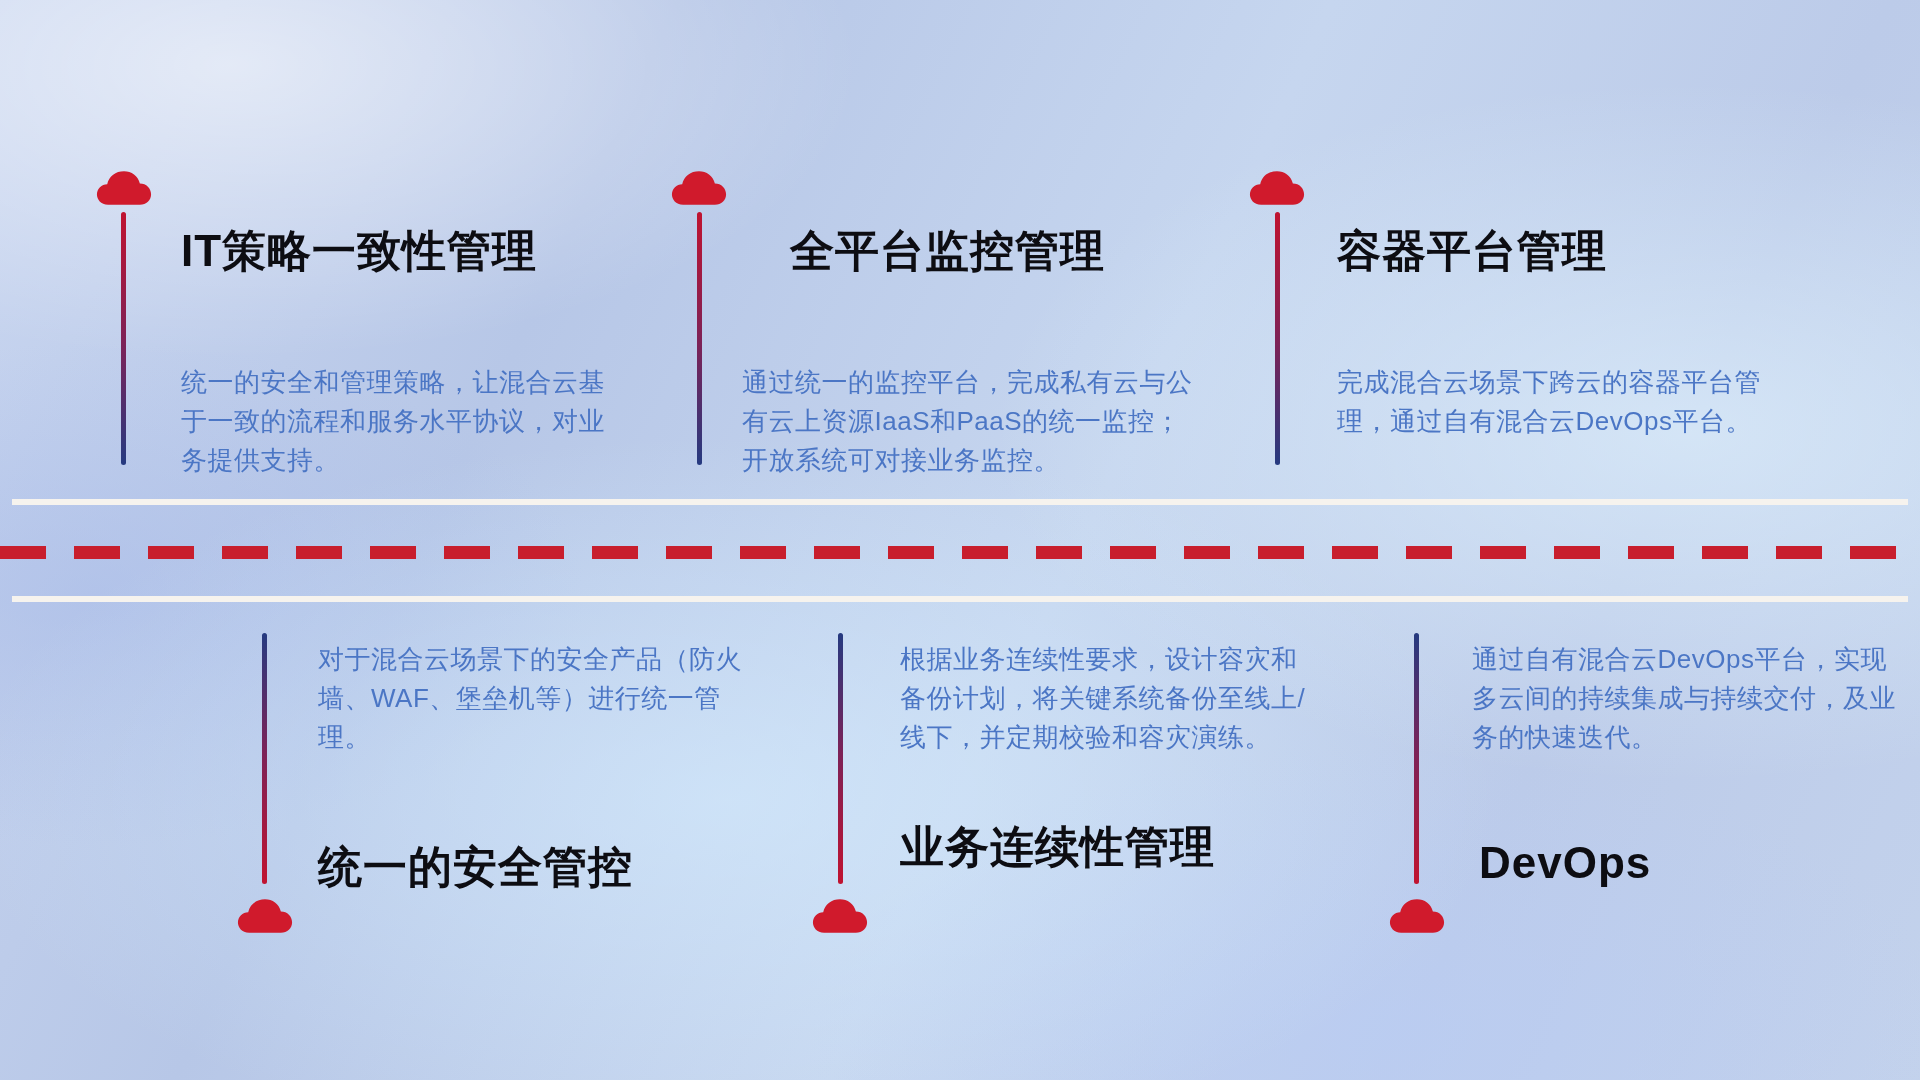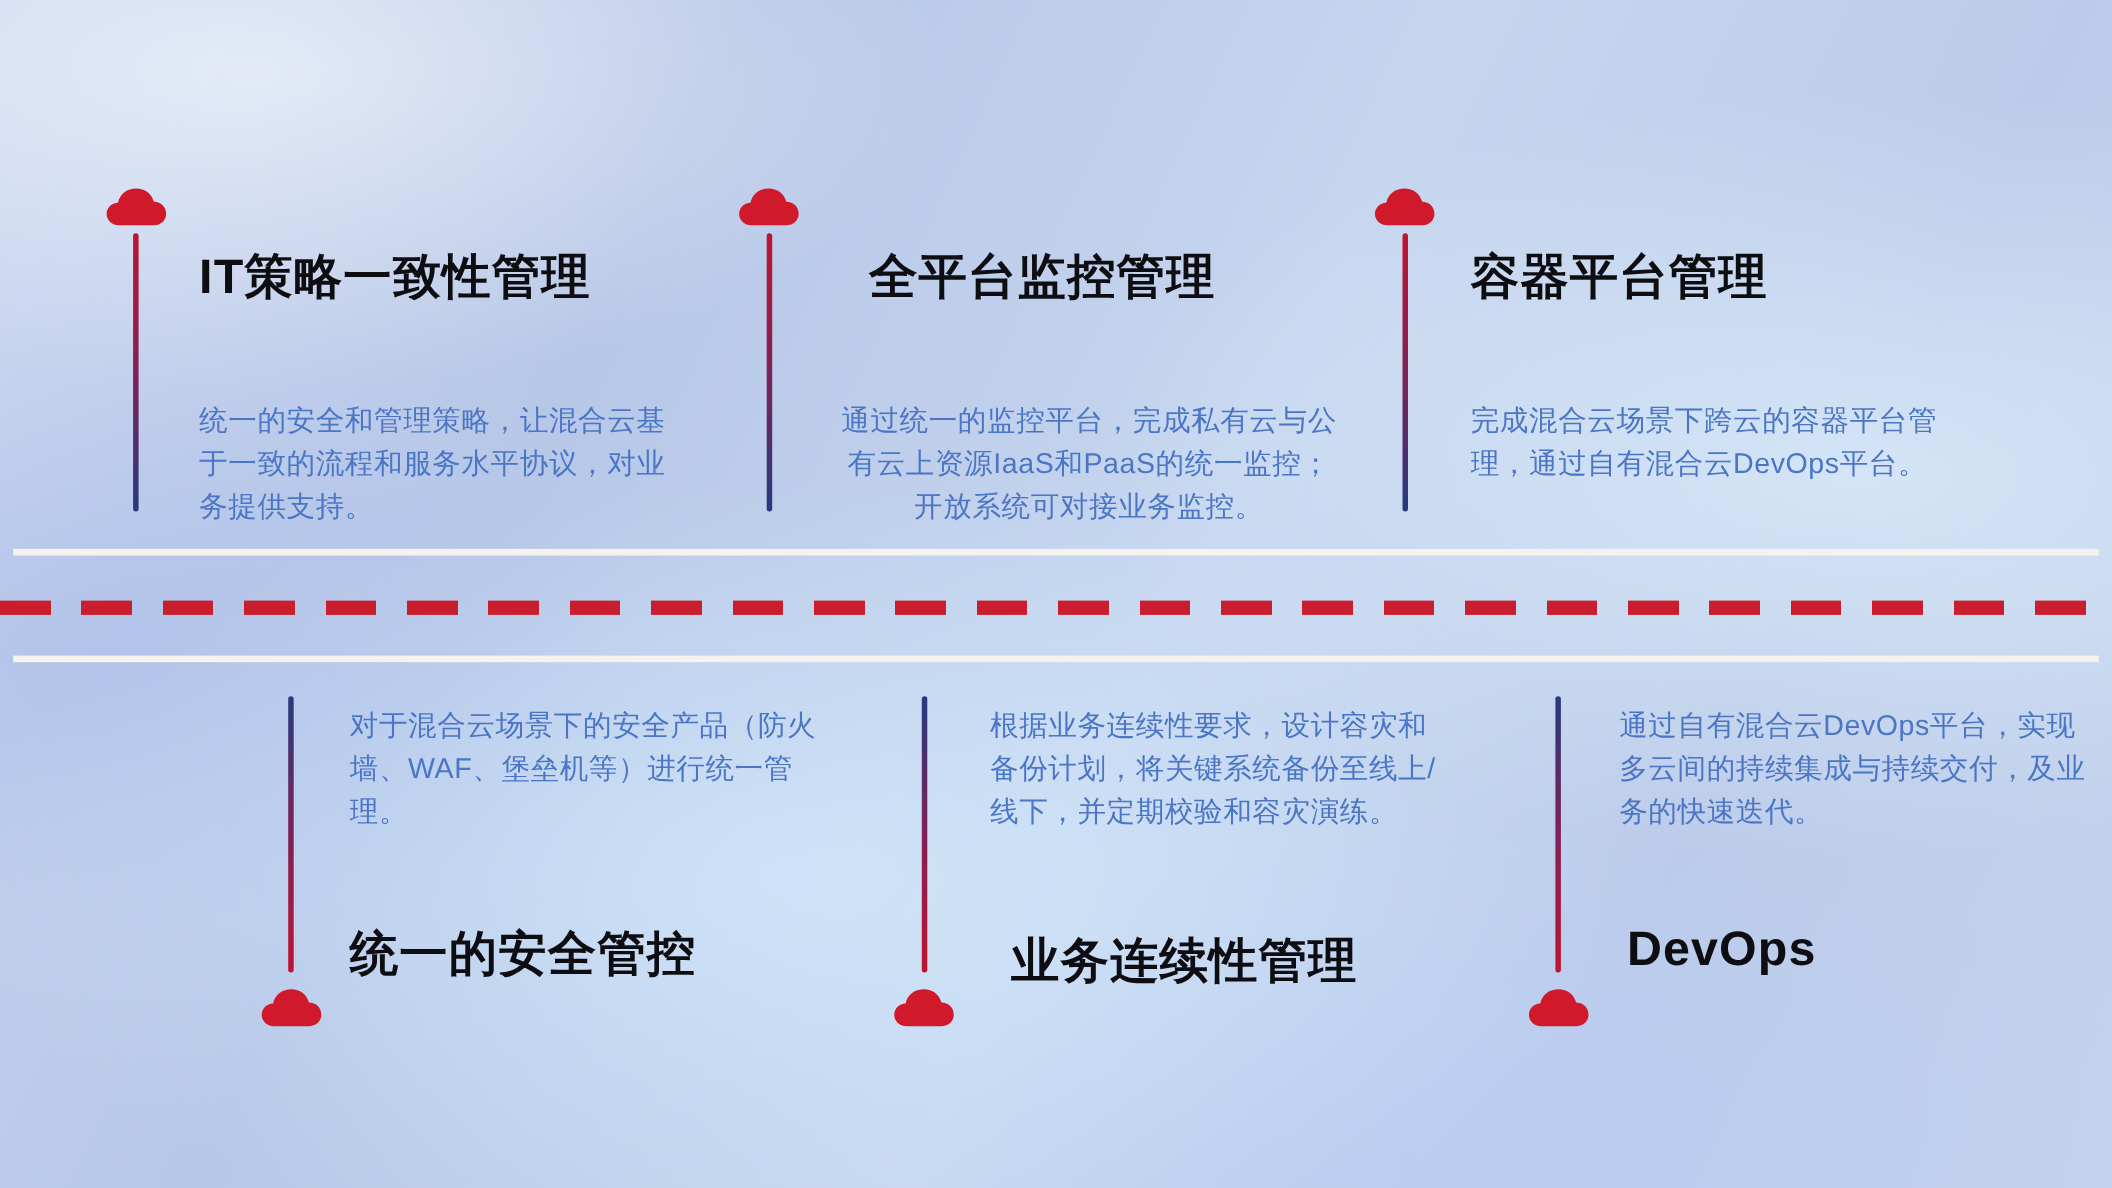--- a/index.html
+++ b/index.html
@@ -85,21 +85,21 @@
 <div class="milestone-title" style="left:181px; top:222px;">IT策略一致性管理</div>
 <div class="milestone-desc" style="left:181px; top:363px; width:440px;">统一的安全和管理策略，让混合云基于一致的流程和服务水平协议，对业务提供支持。</div>
 
 <span class="cloud-wrap" style="left:671px; top:170px;">
   <svg viewBox="0 0 60 40" width="56" height="38" aria-hidden="true">
     <path fill="currentColor" d="M13 37 C5 37 1 31 1 26 C1 20 6 15 12 15 C14 6 21 1 30 1 C38 1 45 6 47 14 C54 14 59 19 59 26 C59 32 54 37 47 37 Z"></path>
   </svg>
 </span>
 <div class="connector down" style="left:697px; top:212px; height:253px;"></div>
 <div class="milestone-title" style="left:775px; top:222px;margin-left:15px;">全平台监控管理</div>
-<div class="milestone-desc" style="left:759px; top:363px; width:462px;text-align:center;">通过统一的监控平台，完成私有云与公有云上资源IaaS和PaaS的统一监控；开放系统可对接业务监控。</div>
+<div class="milestone-desc" style="left:742px; top:363px; width:462px;">通过统一的监控平台，完成私有云与公有云上资源IaaS和PaaS的统一监控；开放系统可对接业务监控。</div>
 
 <span class="cloud-wrap" style="left:1249px; top:170px;">
   <svg viewBox="0 0 60 40" width="56" height="38" aria-hidden="true">
     <path fill="currentColor" d="M13 37 C5 37 1 31 1 26 C1 20 6 15 12 15 C14 6 21 1 30 1 C38 1 45 6 47 14 C54 14 59 19 59 26 C59 32 54 37 47 37 Z"></path>
   </svg>
 </span>
 <div class="connector down" style="left:1275px; top:212px; height:253px;"></div>
 <div class="milestone-title" style="left:1337px; top:222px;font-family:Liberation Serif, serif;">容器平台管理</div>
 <div class="milestone-desc" style="left:1337px; top:363px; width:440px;">完成混合云场景下跨云的容器平台管理，通过自有混合云DevOps平台。</div>
 
@@ -107,21 +107,21 @@
 <div class="milestone-desc" style="left:318px; top:640px; width:430px;">对于混合云场景下的安全产品（防火墙、WAF、堡垒机等）进行统一管理。</div>
 <div class="milestone-title" style="left:318px; top:838px;">统一的安全管控</div>
 <span class="cloud-wrap" style="left:237px; top:898px;">
   <svg viewBox="0 0 60 40" width="56" height="38" aria-hidden="true">
     <path fill="currentColor" d="M13 37 C5 37 1 31 1 26 C1 20 6 15 12 15 C14 6 21 1 30 1 C38 1 45 6 47 14 C54 14 59 19 59 26 C59 32 54 37 47 37 Z"></path>
   </svg>
 </span>
 
 <div class="connector up" style="left:838px; top:633px; height:251px;"></div>
 <div class="milestone-desc" style="left:900px; top:640px; width:420px;">根据业务连续性要求，设计容灾和备份计划，将关键系统备份至线上/线下，并定期校验和容灾演练。</div>
-<div class="milestone-title" style="left:900px; top:844px;margin-left:19px;">业务连续性管理</div>
+<div class="milestone-title" style="left:900px; top:818px;">业务连续性管理</div>
 <span class="cloud-wrap" style="left:812px; top:898px;">
   <svg viewBox="0 0 60 40" width="56" height="38" aria-hidden="true">
     <path fill="currentColor" d="M13 37 C5 37 1 31 1 26 C1 20 6 15 12 15 C14 6 21 1 30 1 C38 1 45 6 47 14 C54 14 59 19 59 26 C59 32 54 37 47 37 Z"></path>
   </svg>
 </span>
 
 <div class="connector up" style="left:1414px; top:633px; height:251px;"></div>
 <div class="milestone-desc" style="left:1472px; top:640px; width:430px;">通过自有混合云DevOps平台，实现多云间的持续集成与持续交付，及业务的快速迭代。</div>
 <div class="milestone-title" style="left:1479px; top:838px;">DevOps</div>
 <span class="cloud-wrap" style="left:1389px; top:898px;">

